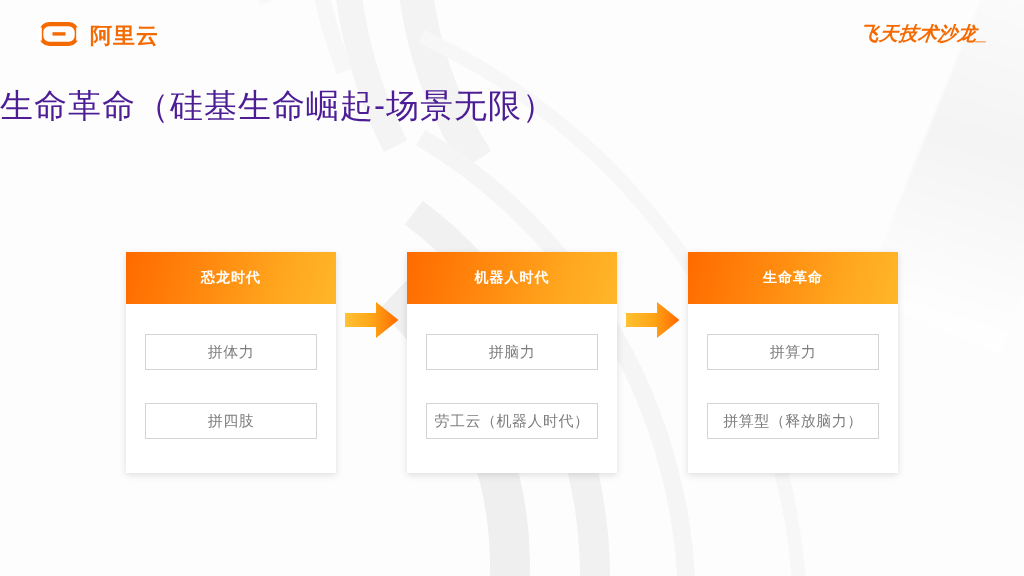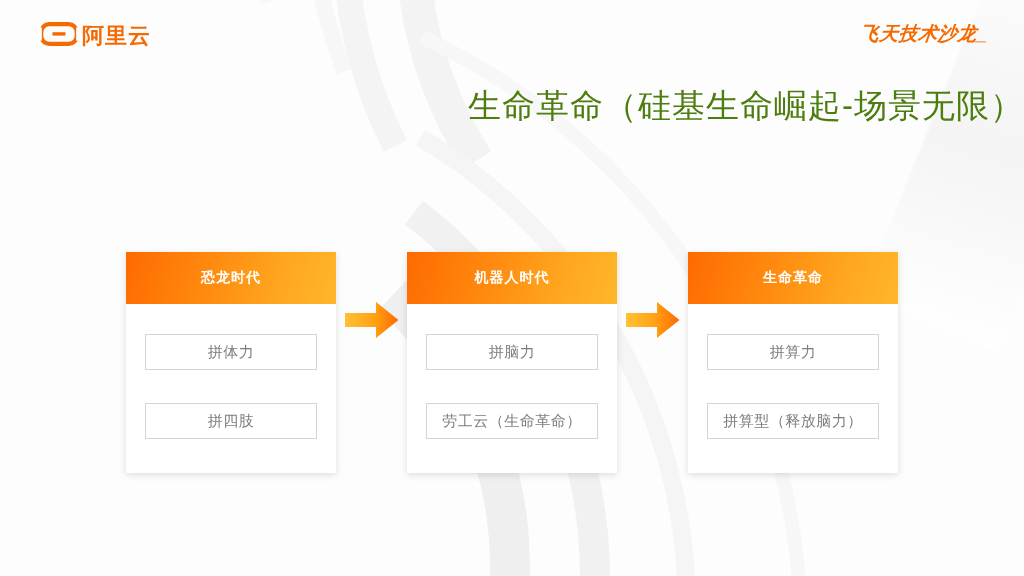--- a/index.html
+++ b/index.html
@@ -111,20 +111,21 @@
     top: 0; left: 0; right: 0;
     height: 72px;
     z-index: 5;
   }
   .brand-logo {
     position: absolute;
     left: 36px;
     top: 22px;
     display: flex;
     align-items: center;
+    gap: 8px;
   }
   .brand-mark {
     display: block;
   }
   .brand-name {
     font-size: 22px;
     font-weight: 700;
     color: #f56a00;
     letter-spacing: 1px;
     line-height: 1;
@@ -140,23 +141,23 @@
     font-style: italic;
     transform: skewX(-6deg);
     line-height: 1;
   }
 
   
   .slide-title {
     position: absolute;
     top: 84px;
     left: 0; right: 0;
-    text-align: right;
+    text-align: left;
     font-size: 33px;
-    color: #4d7c0f;
+    color: #4c1d95;
     font-weight: 400;
     letter-spacing: 1px;
     z-index: 5;
   }
 
   
   .diagram {
     position: absolute;
     top: 208px;
     left: 0; right: 0;
@@ -271,21 +272,21 @@
         </defs>
         <path d="M0 13 H31 V2 L53.5 20 L31 38 V27 H0 Z" fill="url(#agrad1)"></path>
       </svg>
     </span>
   </div>
 
   <div class="card">
     <div class="card-header">机器人时代</div>
     <div class="card-body">
       <div class="card-row">拼脑力</div>
-      <div class="card-row">劳工云（生命革命）</div>
+      <div class="card-row">劳工云（机器人时代）</div>
     </div>
   </div>
 
   <div class="arrow-gap">
     <span class="arrow">
       <svg width="54" height="40" viewBox="0 0 54 40" xmlns="http://www.w3.org/2000/svg">
         <defs>
           <linearGradient id="agrad2" x1="0" y1="0" x2="1" y2="0">
             <stop offset="0%" stop-color="#ffc233"></stop>
             <stop offset="55%" stop-color="#ffa114"></stop>

